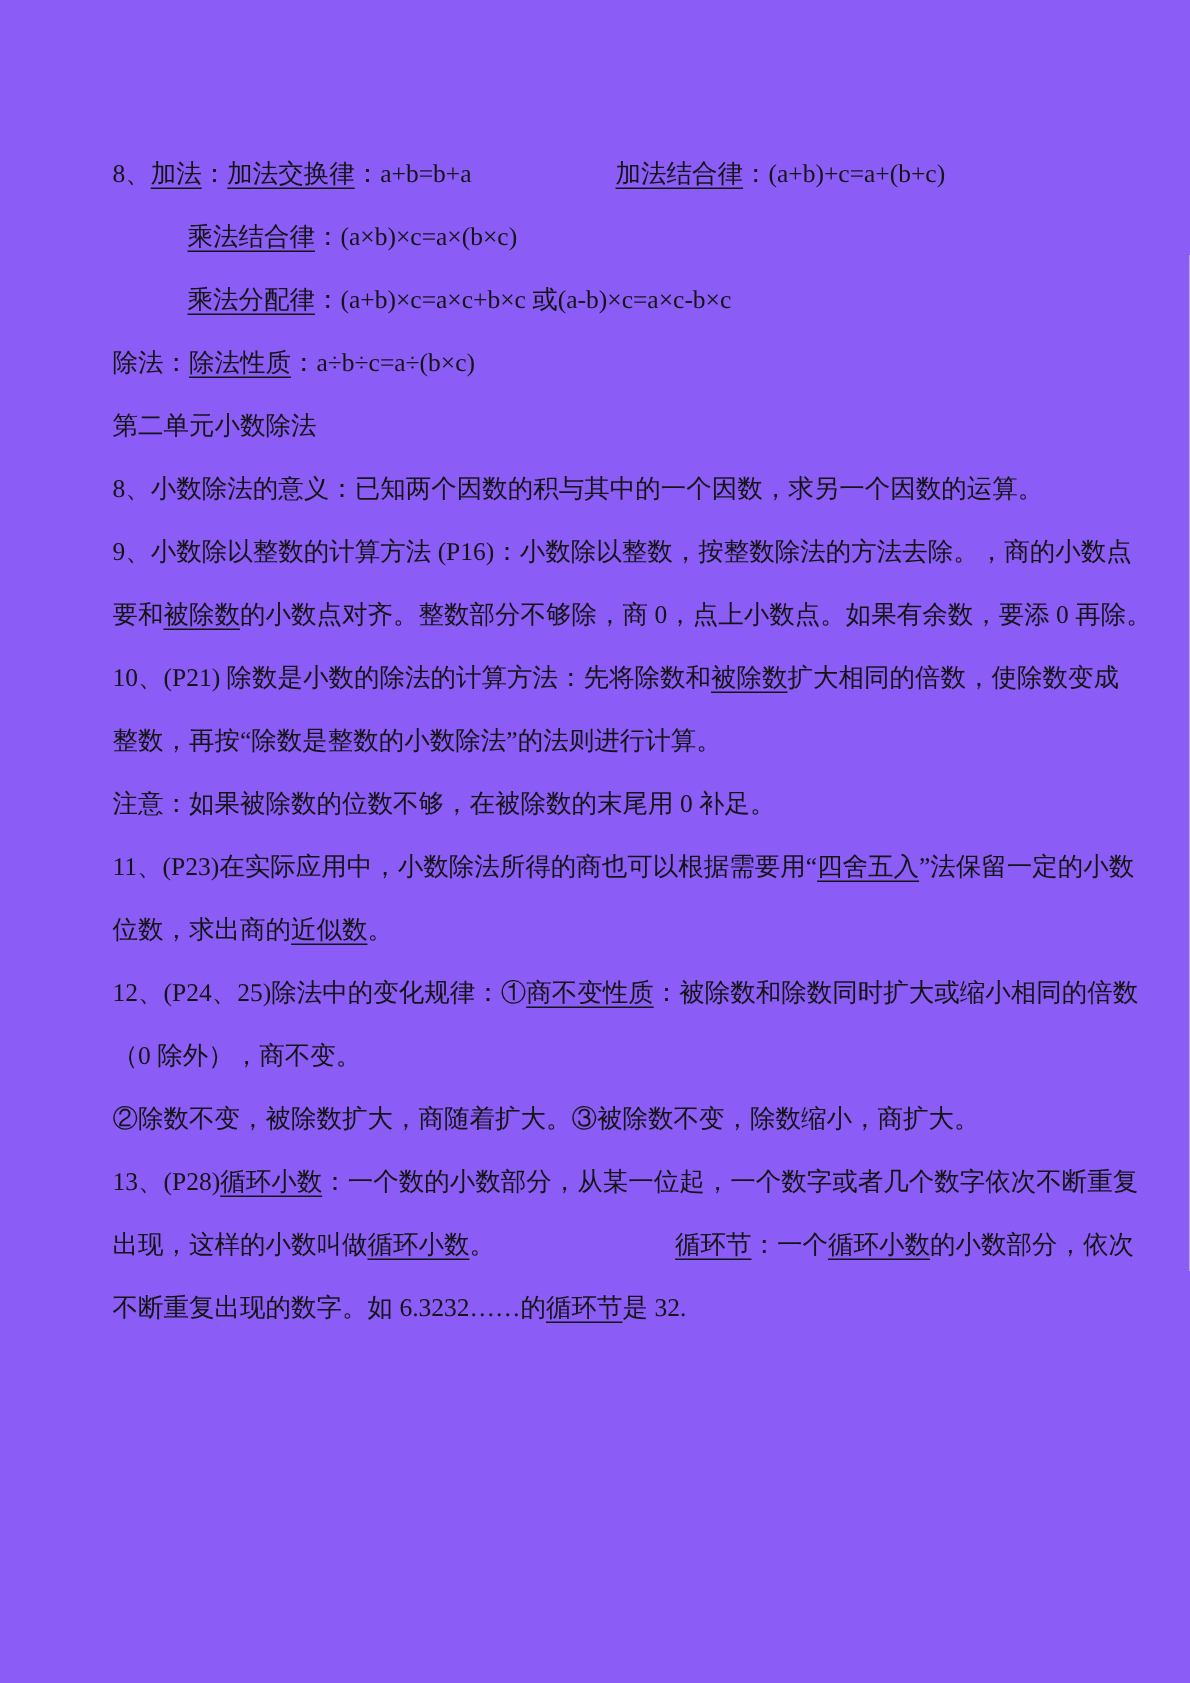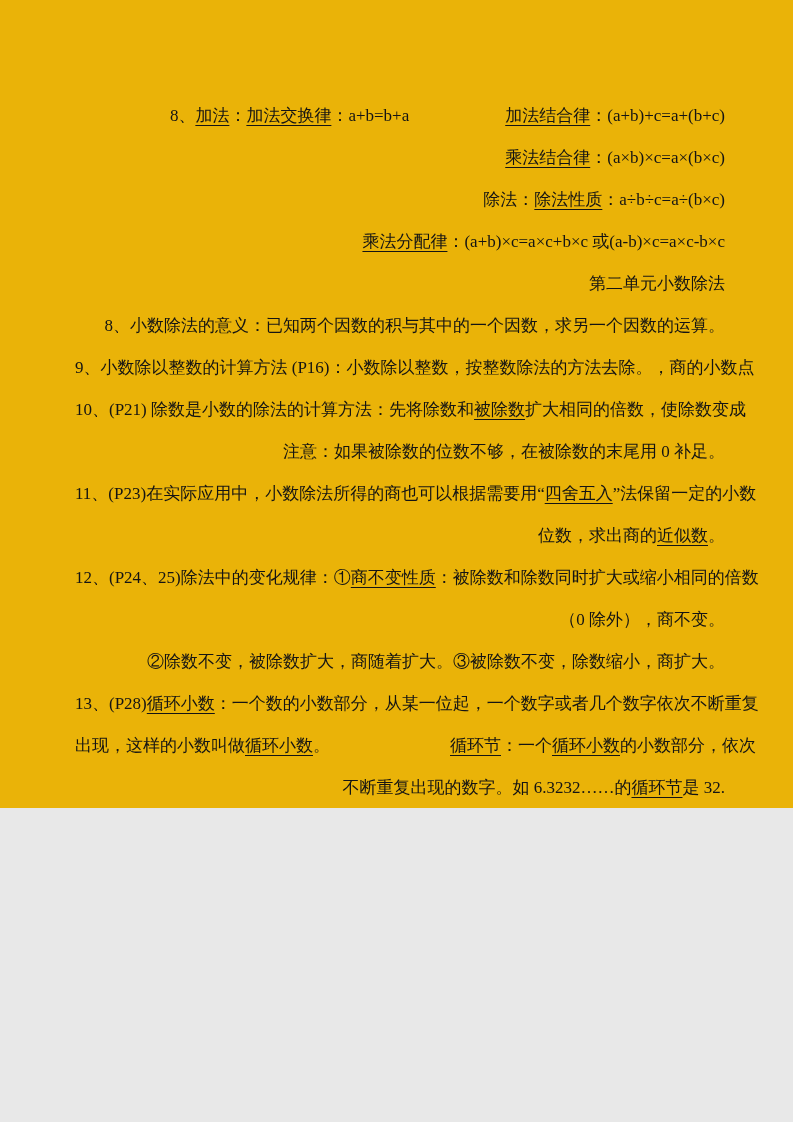--- a/index.html
+++ b/index.html
@@ -1,50 +1,51 @@
 <!DOCTYPE html>
 <html><head>
 <meta charset="utf-8">
 <style>
   html, body { margin: 0; padding: 0; background: #e8e8e8; }
   .page {
     width: 793px;
-    height: 808px;
+    height: 1122px;
     margin: 0 auto;
-    background: #eab308;
+    background: #8b5cf6;
     box-sizing: border-box;
     padding: 95px 68px 0 75px;
     font-family: "Liberation Serif", "DejaVu Serif", serif;
     font-size: 17px;
     color: #141414;
     overflow: hidden;
-    text-align: right;
   }
   .line {
     line-height: 42px;
     white-space: nowrap;
   }
   .line.indent { padding-left: 50px; }
   .u { text-decoration: underline; text-underline-offset: 4px; }
   .b { font-weight: normal; }
   .gap { display: inline-block; }
 </style>
 </head>
 <body>
 
 <main class="page">
   <div id="doc">
       <div class="line"><span>8、</span><span class="u">加法</span><span>：</span><span class="u">加法交换律</span><span>：a+b=b+a</span><span class="gap" style="width: 96px;"></span><span class="u">加法结合律</span><span>：(a+b)+c=a+(b+c)</span></div>
       <div class="line indent"><span class="u b">乘法结合律</span><span>：(a×b)×c=a×(b×c)</span></div>
+      <div class="line indent"><span class="u b">乘法分配律</span><span>：(a+b)×c=a×c+b×c </span><span>或</span><span>(a-b)×c=a×c-b×c</span></div>
       <div class="line"><span>除法：</span><span class="u">除法性质</span><span>：a÷b÷c=a÷(b×c)</span></div>
-      <div class="line indent"><span class="u b">乘法分配律</span><span>：(a+b)×c=a×c+b×c </span><span>或</span><span>(a-b)×c=a×c-b×c</span></div>
       <div class="line"><span class="b">第二单元小数除法</span></div>
       <div class="line"><span>8、小数除法的意义：已知两个因数的积与其中的一个因数，求另一个因数的运算。</span></div>
       <div class="line"><span>9、小数除以整数的计算方法 (P16)：小数除以整数，按整数除法的方法去除。，商的小数点</span></div>
+      <div class="line"><span>要和</span><span class="u">被除数</span><span>的小数点对齐。整数部分不够除，商 0，点上小数点。如果有余数，要添 0 再除。</span></div>
       <div class="line"><span>10、(P21) 除数是小数的除法的计算方法：先将除数和</span><span class="u">被除数</span><span>扩大相同的倍数，使除数变成</span></div>
+      <div class="line"><span>整数，再按“除数是整数的小数除法”的法则进行计算。</span></div>
       <div class="line"><span>注意：如果被除数的位数不够，在被除数的末尾用 0 补足。</span></div>
       <div class="line"><span>11、(P23)在实际应用中，小数除法所得的商也可以根据需要用“</span><span class="u">四舍五入</span><span>”法保留一定的小数</span></div>
       <div class="line"><span>位数，求出商的</span><span class="u">近似数</span><span>。</span></div>
       <div class="line"><span>12、(P24、25)除法中的变化规律：①</span><span class="u">商不变性质</span><span>：被除数和除数同时扩大或缩小相同的倍数</span></div>
       <div class="line"><span>（0 除外），商不变。</span></div>
       <div class="line"><span>②除数不变，被除数扩大，商随着扩大。③被除数不变，除数缩小，商扩大。</span></div>
       <div class="line"><span>13、(P28)</span><span class="u">循环小数</span><span>：一个数的小数部分，从某一位起，一个数字或者几个数字依次不断重复</span></div>
       <div class="line"><span>出现，这样的小数叫做</span><span class="u">循环小数</span><span>。</span><span class="gap" style="width: 120px;"></span><span class="u b">循环节</span><span>：一个</span><span class="u">循环小数</span><span>的小数部分，依次</span></div>
       <div class="line"><span>不断重复出现的数字。如 6.3232……的</span><span class="u">循环节</span><span>是 32.</span></div>
     </div>

